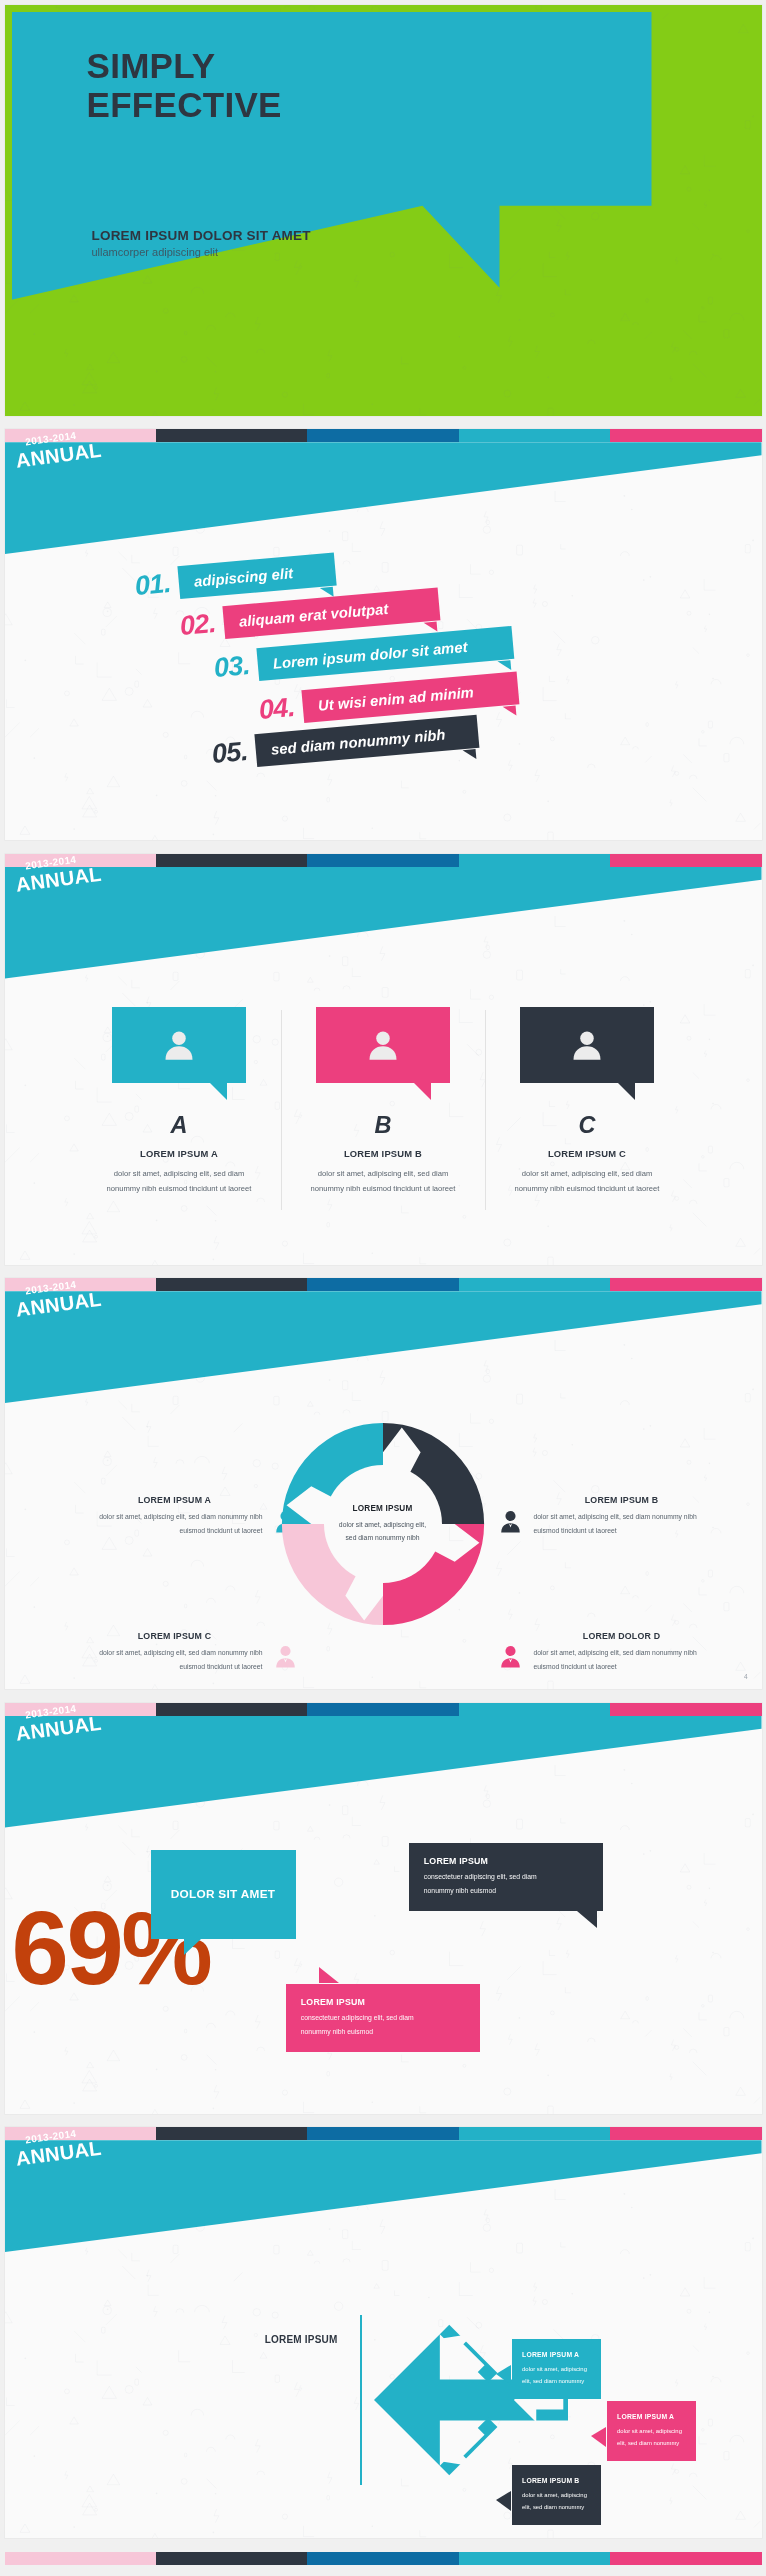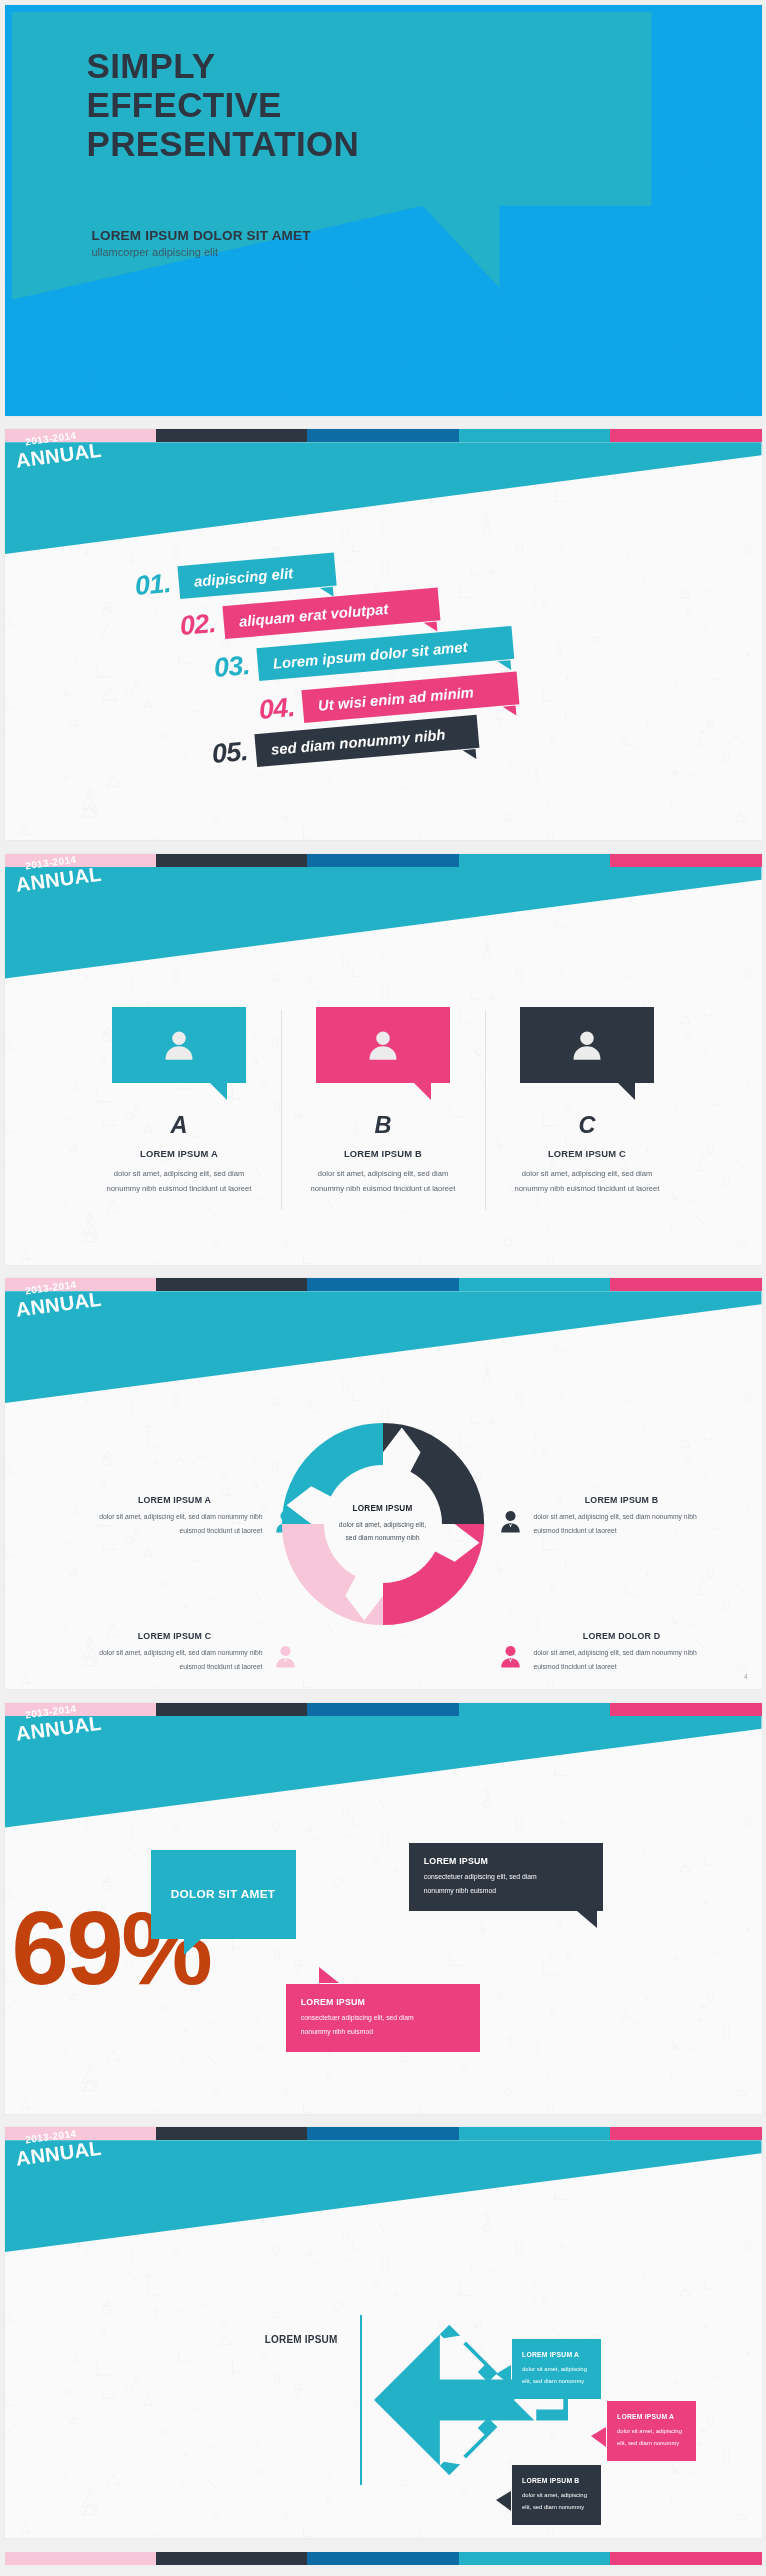--- a/index.html
+++ b/index.html
@@ -92,21 +92,21 @@
     font-size: 20px;
     font-weight: 700;
     color: #ffffff;
     letter-spacing: 0.3px;
     transform: rotate(-7.5deg);
     transform-origin: left top;
     white-space: nowrap;
   }
 
   
-  .s1 { background: #0ea5e9; }
+  .s1 { background: #84cc16; }
   .s1-teal {
     position: absolute;
     top: 7px; left: 7px;
     width: 640px; height: 329px;
     background: #23b1c7;
     clip-path: polygon(
       0 0,
       640px 0,
       640px 194px,
       488px 194px,
@@ -652,21 +652,20 @@
         <path d="M139.2,205.3 L136.9,211.1 L141.0,211.1 L138.1,217.0" fill="none" stroke="rgba(120,132,146,.16)" stroke-width="1"></path>
         <circle cx="721.2" cy="290.1" r="1.4" fill="rgba(120,132,146,.16)" stroke-width="1"></circle>
         <rect x="903.5" y="-7.2" width="9.4" height="15.6" rx="2" fill="none" stroke="rgba(120,132,146,.16)" stroke-width="1"></rect>
       </svg>
 
     <div class="s1-teal"></div>
 
     <div class="s1-title">
       <div>SIMPLY</div>
       <div>EFFECTIVE</div>
-      <div>PRESENTATION</div>
     </div>
 
     <div class="s1-sub">
       <div class="s1-sub-main">LOREM IPSUM DOLOR SIT AMET</div>
       <div class="s1-sub-small">ullamcorper  adipiscing elit</div>
     </div>
   </section>
 
   <section class="slide s2">
     <svg class="doodles" viewBox="0 0 1288 700" preserveAspectRatio="none">

